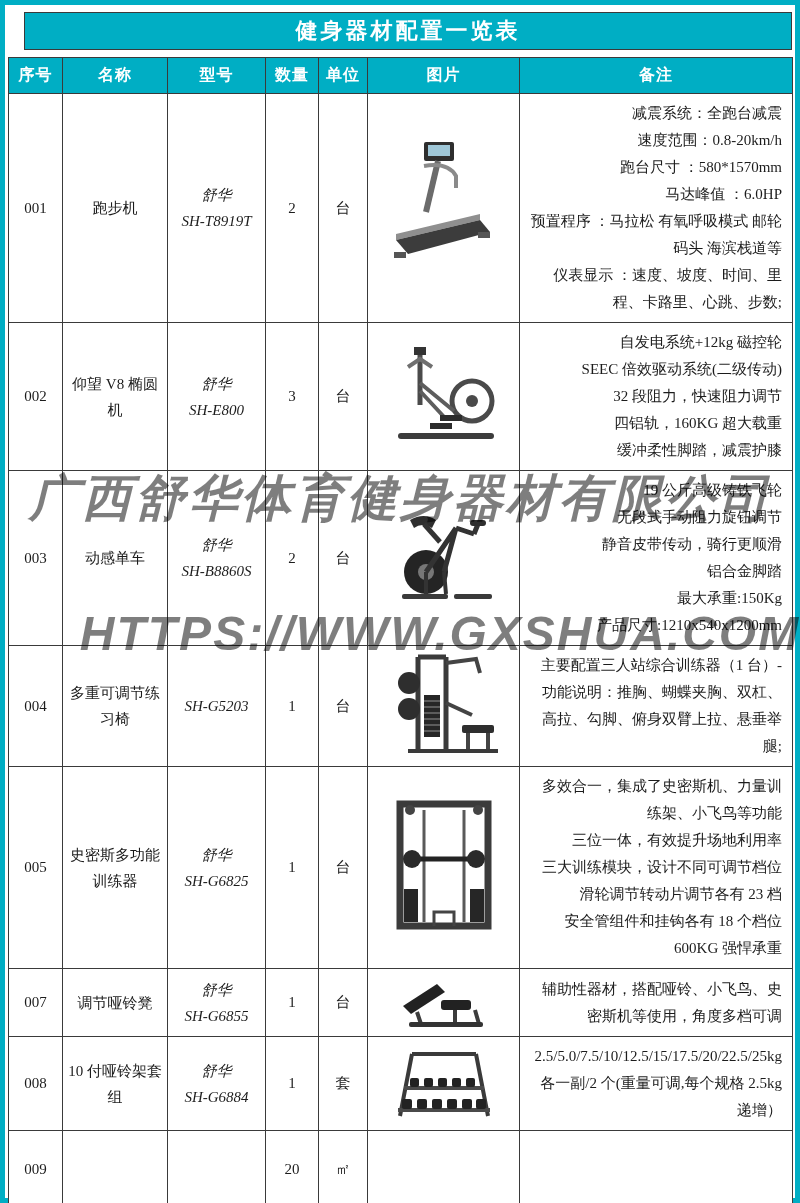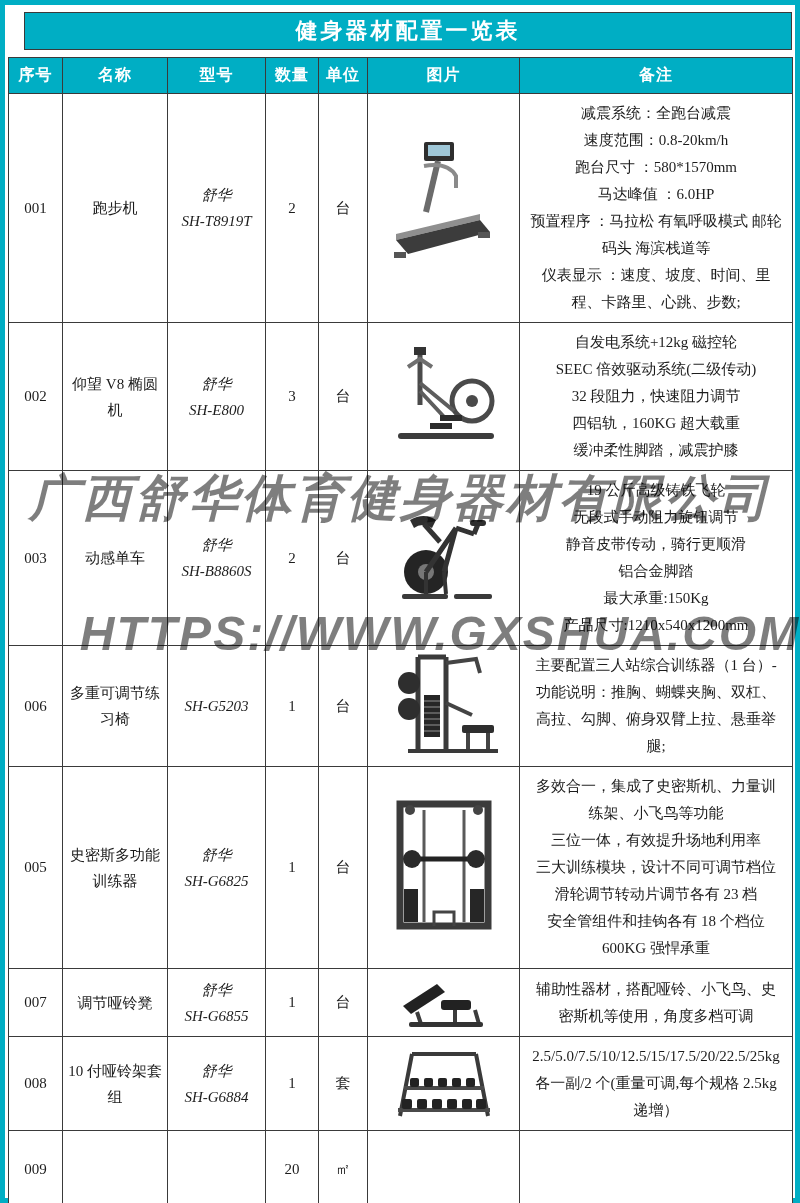--- a/index.html
+++ b/index.html
@@ -23,21 +23,21 @@
   .config-table th{
     background:#00aec4;color:#fff;font-weight:bold;font-size:16px;height:33px;
     border:1px solid #3a3a3a;font-family:Liberation Sans, sans-serif;
     letter-spacing:1px;
   }
   .config-table td{
     border:1px solid #3a3a3a;font-size:15px;text-align:center;
     vertical-align:middle;padding:2px 4px;background:#fff;
   }
   .c-remarks{text-align:left !important;padding:6px 10px !important;}
-  .remark-line{line-height:27px;text-align:center;}
+  .remark-line{line-height:27px;text-align:right;}
   .model-line{line-height:26px;font-style:italic;}
   .name-text{line-height:26px;}
   .c-photo span{display:inline-block;line-height:0;}
   .watermark{position:absolute;inset:0;pointer-events:none;z-index:5;}
   .wm{
     position:absolute;width:100%;text-align:center;color:#000000;opacity:.5;
     font-weight:bold;white-space:nowrap;
     font-family:"Liberation Sans","DejaVu Sans",sans-serif;
     font-style:italic;
   }
@@ -158,21 +158,21 @@
           <td class="c-remarks">
             <div class="remark-line">19 公斤高级铸铁飞轮</div>
             <div class="remark-line">无段式手动阻力旋钮调节</div>
             <div class="remark-line">静音皮带传动，骑行更顺滑</div>
             <div class="remark-line">铝合金脚踏</div>
             <div class="remark-line">最大承重:150Kg</div>
             <div class="remark-line">产品尺寸:1210x540x1200mm</div>
           </td>
         </tr>
         <tr style="height: 116px;">
-          <td class="c-no">006</td>
+          <td class="c-no">004</td>
           <td class="c-name">
             <div class="name-text">多重可调节练习椅</div>
           </td>
           <td class="c-model">
             <div class="model-line">SH-G5203</div>
           </td>
           <td class="c-qty">1</td>
           <td class="c-unit">台</td>
           <td class="c-photo"><span><svg width="120" height="110" viewBox="0 0 120 110">
                 <path d="M34 8 L34 102 M62 8 L62 102 M34 8 L62 8" stroke="#3a3a3a" stroke-width="5" fill="none"></path>

